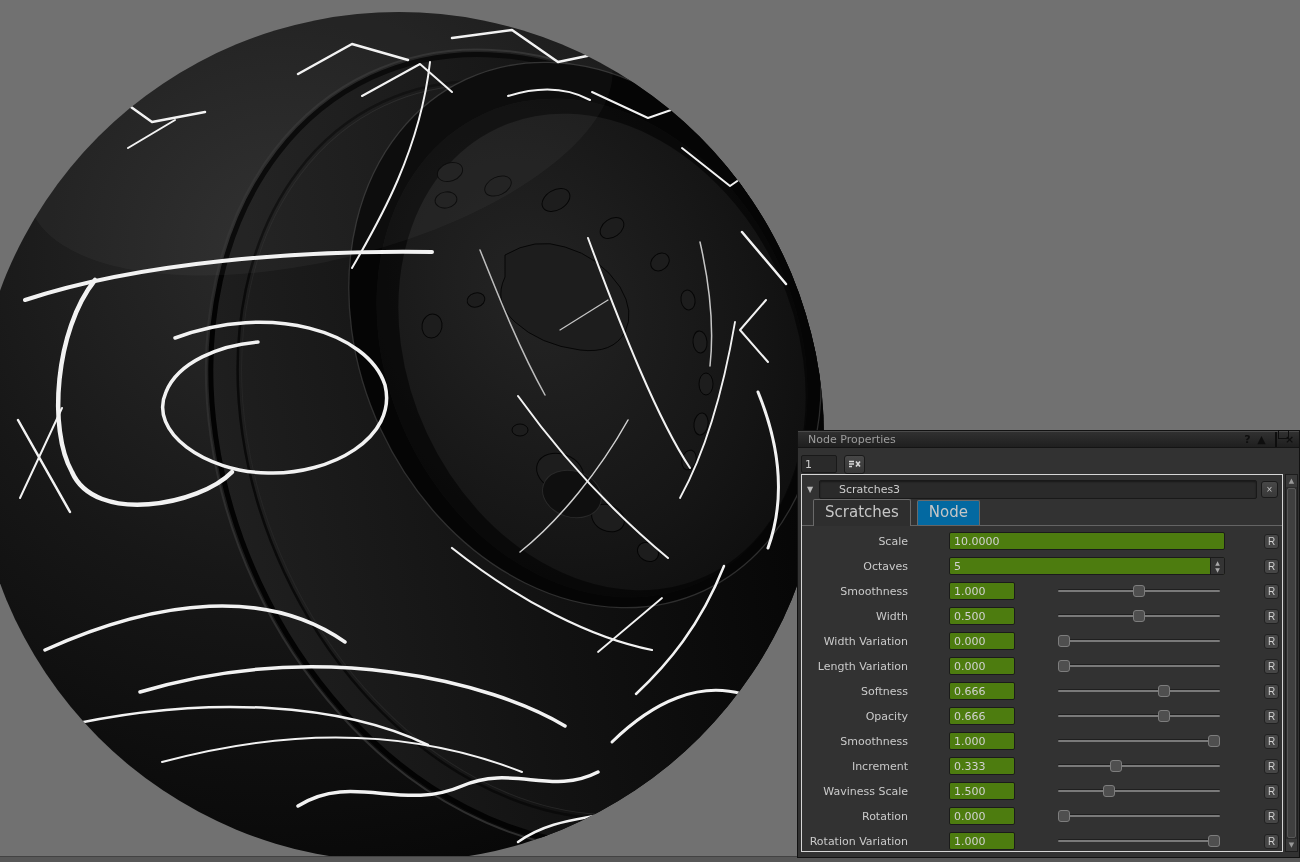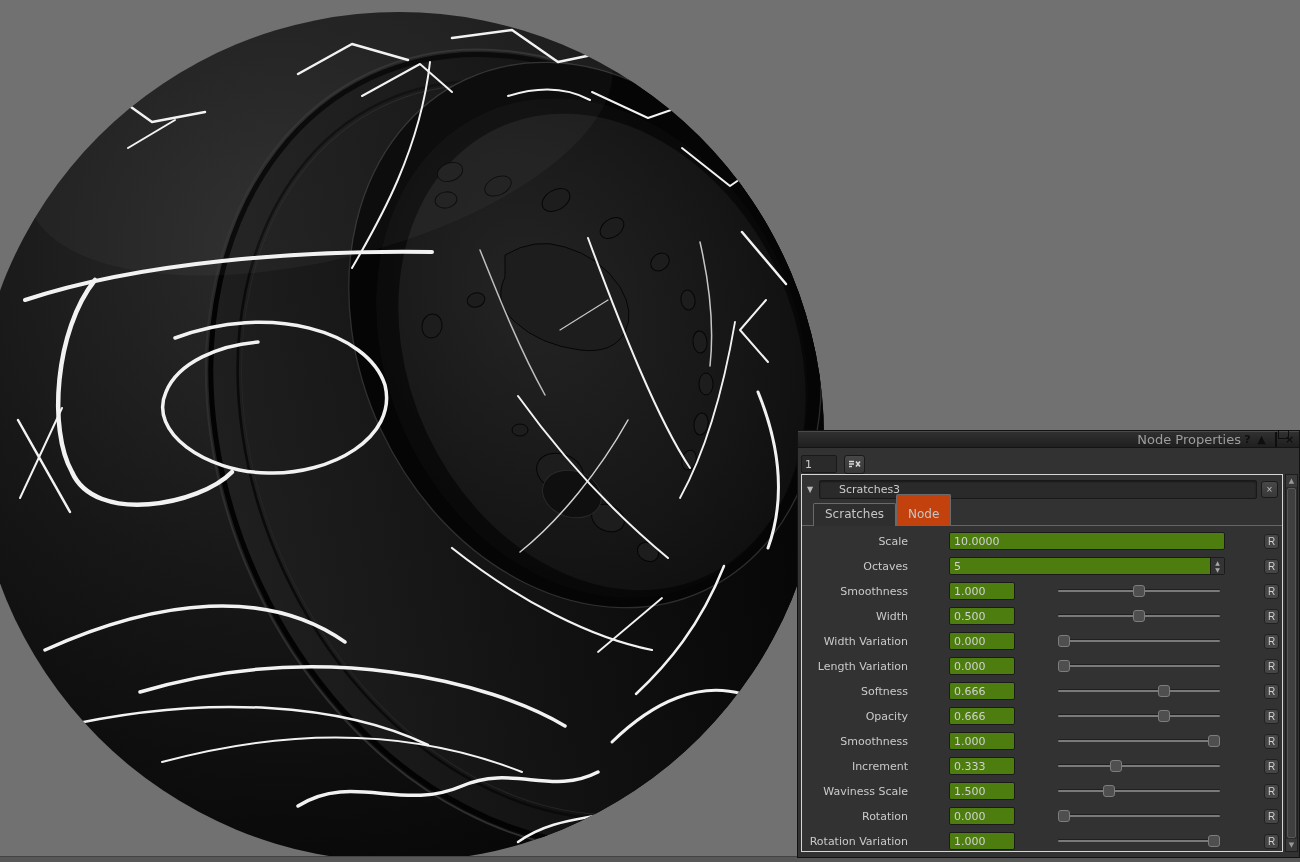--- a/index.html
+++ b/index.html
@@ -12,21 +12,21 @@
   #bottom-strip{position:absolute;left:0;top:856px;width:1300px;height:6px;
       background:#575757;border-top:1px solid #424242;box-sizing:border-box;}
 
   
   #props-window{position:absolute;left:797px;top:430px;width:503px;height:428px;
       background:#323232;border:1px solid #121212;box-sizing:border-box;
       font-size:11px;color:#c8c8c8;}
   .titlebar{height:16px;background:linear-gradient(#313131,#1f1f1f);
       border-bottom:1px solid #141414;display:flex;align-items:center;
       padding:0 3px 0 10px;box-shadow:inset 0 1px 0 #4a4a4a;}
-  .titlebar .title{flex:1;color:#9d9d9d;font-size:13px;line-height:15px;text-align:right;}
+  .titlebar .title{flex:1;color:#9d9d9d;font-size:11px;line-height:15px;}
   .tb-icons{display:flex;gap:1px;align-items:center;}
   .tb-icon{width:13px;height:13px;color:#0e0e0e;font-weight:bold;font-size:11px;
       line-height:13px;text-align:center;cursor:default;}
   .restore-glyph{position:relative;width:9px;height:7px;border:1px solid #0e0e0e;
       margin:2px auto 0;background:transparent;}
   .restore-glyph::before{content:"";position:absolute;left:2px;top:-3px;width:9px;height:7px;
       border:1px solid #0e0e0e;}
 
   .toolbar{height:28px;display:flex;align-items:center;gap:7px;padding:2px 5px 0 3px;}
   .small-input{width:28px;height:16px;background:#2a2a2a;border:1px solid #191919;
@@ -42,24 +42,24 @@
   .name-input{flex:1;height:17px;background:#2a2a2a;border:1px solid #191919;
       box-shadow:inset 0 1px 2px rgba(0,0,0,.45);color:#cccccc;
       font:11px "DejaVu Sans",sans-serif;padding:0 19px;border-radius:2px;}
   .x-btn{width:17px;height:17px;background:linear-gradient(#484848,#383838);
       border:1px solid #1a1a1a;border-radius:3px;color:#c4c4c4;font-size:10px;
       line-height:15px;text-align:center;padding:0;}
 
   .tabbar{display:flex;align-items:flex-end;height:23px;margin:3px 0 0 0;
       padding-left:11px;border-bottom:1px solid #646464;}
   .tab{padding:3px 11px 4px;border:1px solid #6a6a6a;border-bottom:none;
-      border-radius:2px 2px 0 0;background:#2d2d2d;
-      color:#c6c6c6;font-size:12px;position:relative;cursor:default;}
+      border-radius:2px 2px 0 0;background:#2d2d2d;margin-right:6px;
+      color:#c6c6c6;font-size:15px;position:relative;cursor:default;}
   .tab.active{margin-bottom:-1px;padding-bottom:5px;z-index:2;background:#2e2e2e;}
-  .tab.inactive{background:#c2410c;padding-top:12px;text-align:center;}
+  .tab.inactive{background:#0369a1;padding-top:2px;text-align:center;}
 
   #param-rows{padding:6px 3px 0 0;}
   .prow{display:flex;align-items:center;height:18px;margin-bottom:7px;gap:36px;}
   .plabel{width:106px;text-align:right;padding-right:5px;color:#cacaca;
       white-space:nowrap;font-size:11px;}
   .pfield{width:56px;height:16px;background:#4d7c0f;border:1px solid #1b1b1b;
       color:#d2d2d2;font:11px "DejaVu Sans",sans-serif;padding:0 4px;border-radius:2px;}
   .prow .wide-wrap{flex:1;position:relative;display:flex;}
   .prow .wide-wrap .pfield{flex:1;}
   .spinner{position:absolute;right:1px;top:1px;bottom:1px;width:13px;background:#343434;

